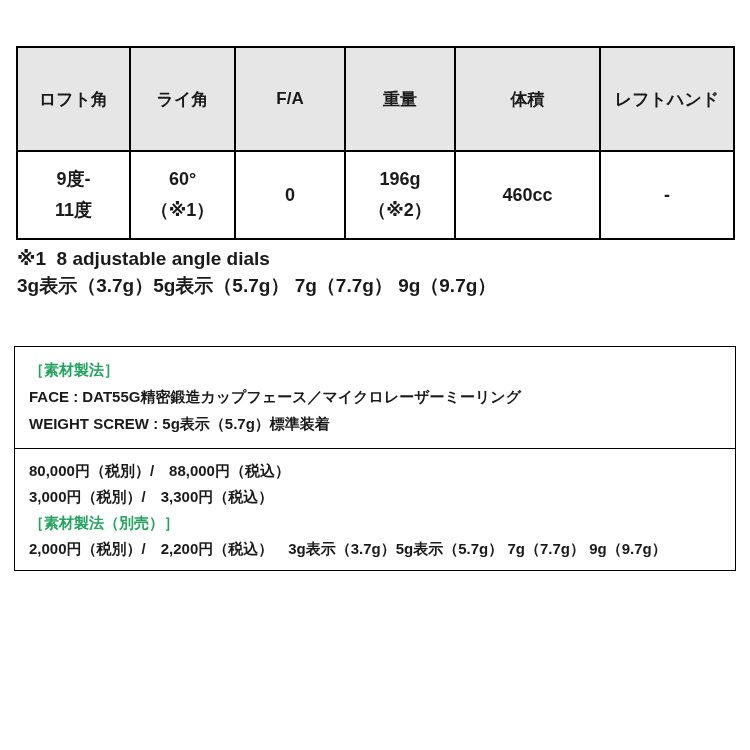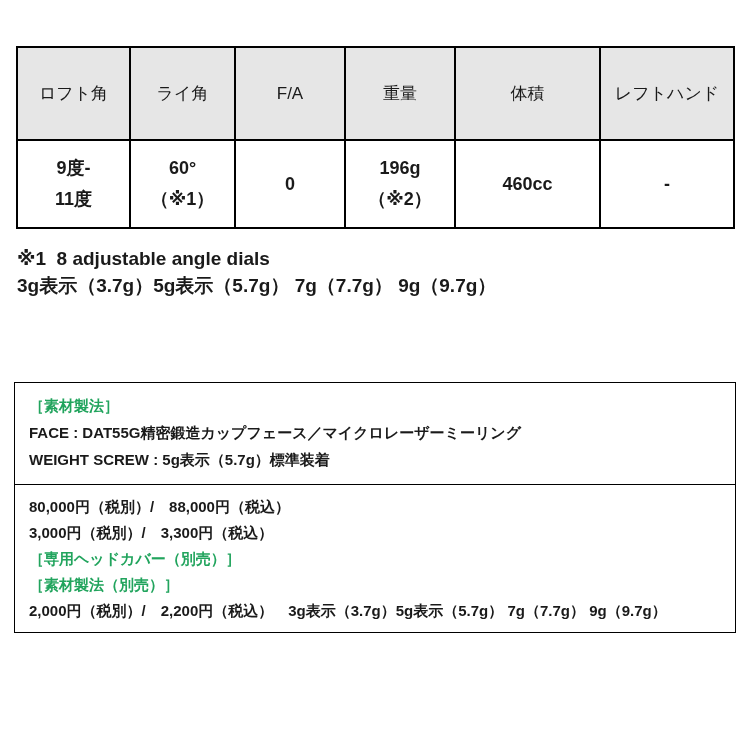--- a/index.html
+++ b/index.html
@@ -27,23 +27,23 @@
     left:16px;top:46px;
     width:717px;
   }
   table.spec th, table.spec td{
     border:2px solid var(--border);
     text-align:center;
     vertical-align:middle;
   }
   table.spec th{
     background:var(--header-bg);
-    height:93px;
+    height:104px;
     font-size:17px;
-    font-weight:400;
+    font-weight:700;
     margin-left:40px;
   }
   table.spec td{
     height:88px;
     font-size:18px;
     font-weight:600;
     background:#ffffff;
   }
   table.spec td .line{display:block;line-height:31px;}
   .col1{width:113px;} .col2{width:105px;} .col3{width:110px;}
@@ -59,21 +59,20 @@
   }
   .notes .note{line-height:26px;margin-bottom:1px;white-space:pre;}
 
   
   .info-box{
     position:absolute;
     left:14px;top:346px;
     width:722px;
     border:1.5px solid var(--border);
     background:#ffffff;
-    margin-top:36px;
   }
   .info-section{
     padding:9px 12px 8px 14px;
     font-size:15px;
     font-weight:700;
   }
   .info-section.materials{border-bottom:1.5px solid var(--border);padding-bottom:11px;}
   .info-line{line-height:27px;}
   .info-section.pricing .info-line{line-height:26px;}
   .green-label{color:var(--green);}
@@ -136,20 +135,19 @@
 
     <div class="info-section materials">
       <div class="info-line green-label">［素材製法］</div>
       <div class="info-line">FACE : DAT55G精密鍛造カップフェース／マイクロレーザーミーリング</div>
       <div class="info-line">WEIGHT SCREW : 5g表示（5.7g）標準装着</div>
     </div>
 
     <div class="info-section pricing">
       <div class="info-line">80,000円（税別）/　88,000円（税込）</div>
       <div class="info-line">3,000円（税別）/　3,300円（税込）</div>
-      <div class="info-line green-label">［専用ヘッドカバー（別売）］</div>
       <div class="info-line green-label">［素材製法（別売）］</div>
       <div class="info-line">2,000円（税別）/　2,200円（税込）　3g表示（3.7g）5g表示（5.7g） 7g（7.7g） 9g（9.7g）</div>
     </div>
 
   </div>
 
 </div>
 
 </body></html>

